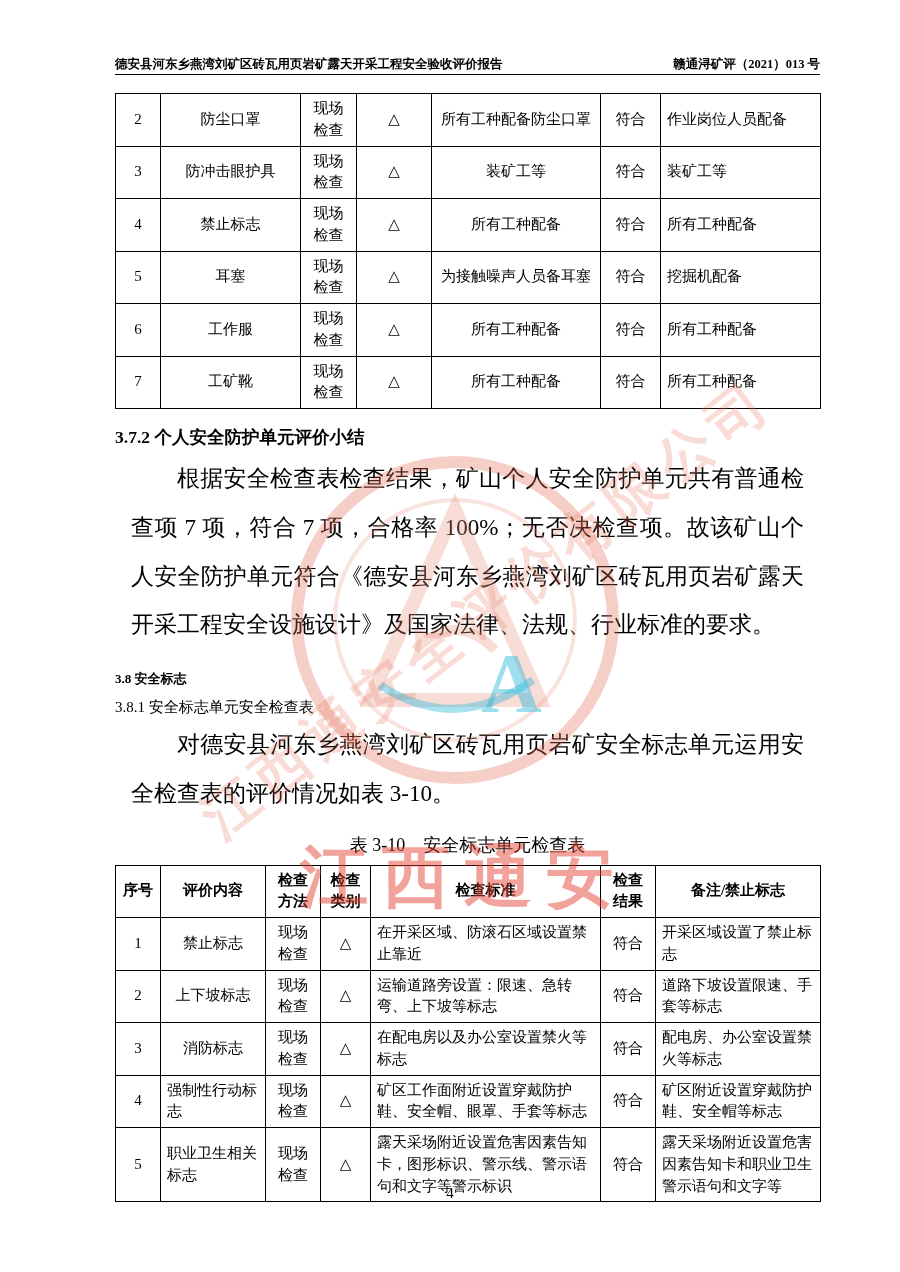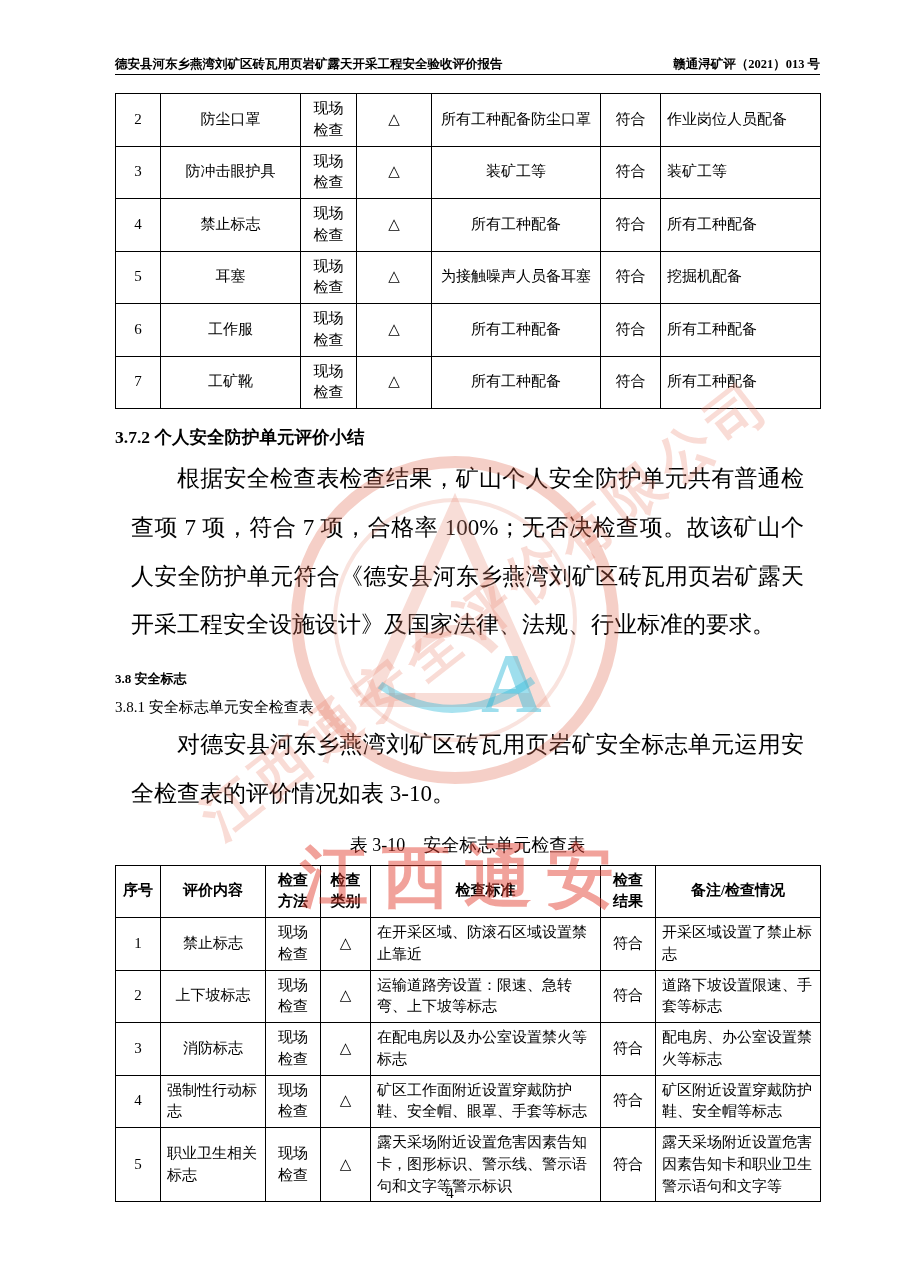--- a/index.html
+++ b/index.html
@@ -155,21 +155,21 @@
         <col style="width:165px">
       </colgroup>
       <thead>
         <tr>
           <th>序号</th>
           <th>评价内容</th>
           <th>检查方法</th>
           <th>检查类别</th>
           <th>检查标准</th>
           <th>检查结果</th>
-          <th>备注/检查情况</th>
+          <th>备注/禁止标志</th>
         </tr>
       </thead>
       <tbody>
         <tr>
           <td>1</td>
           <td>禁止标志</td>
           <td>现场检查</td>
           <td>△</td>
           <td class="cell-left">在开采区域、防滚石区域设置禁止靠近</td>
           <td>符合</td>

